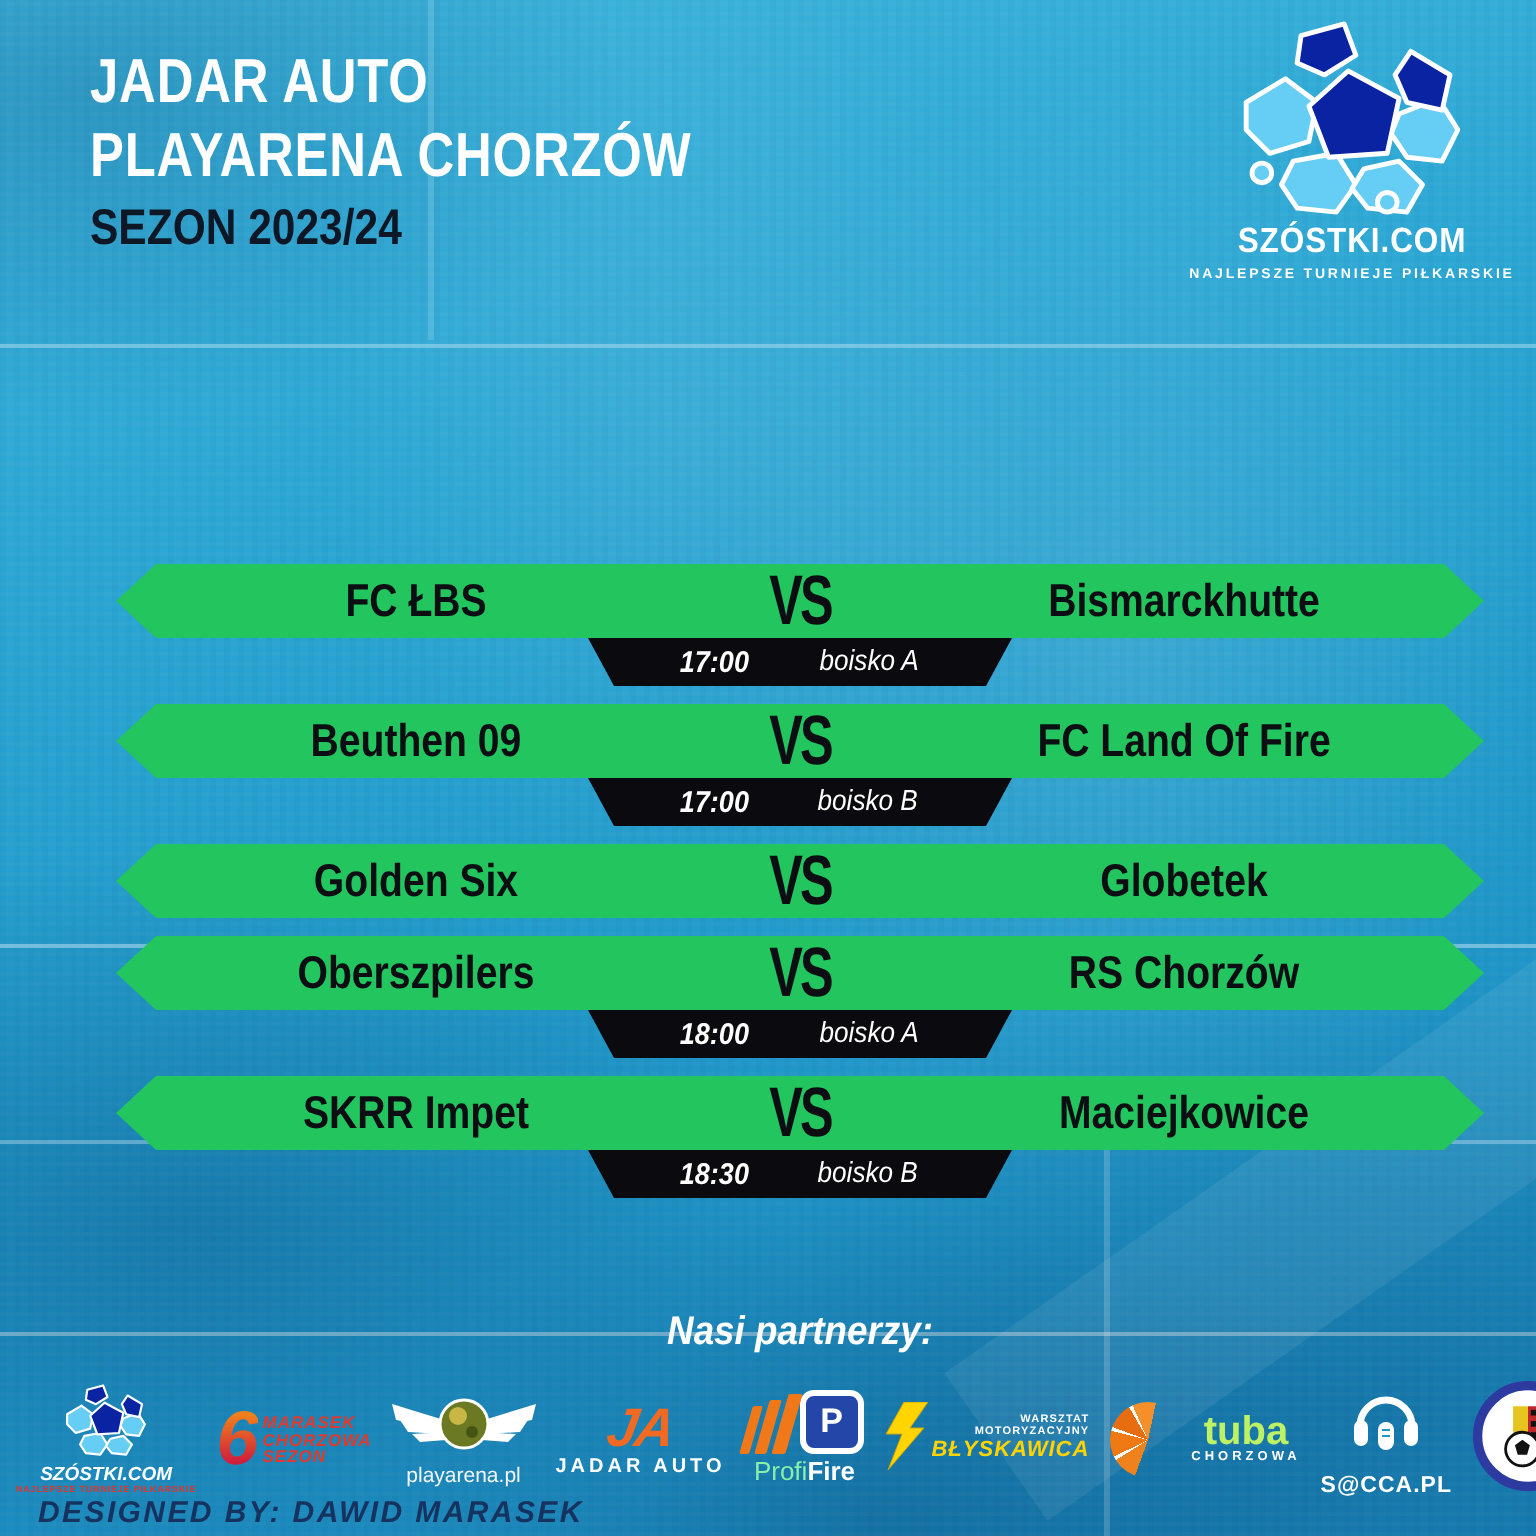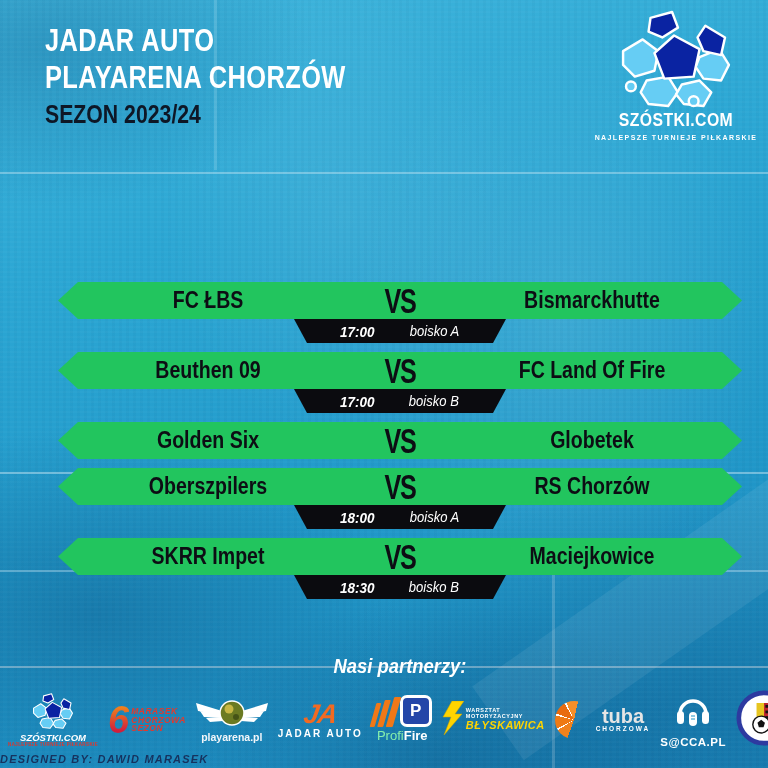--- a/index.html
+++ b/index.html
@@ -67,50 +67,50 @@
   .szostki-label{font-style:italic;}
   .szostki-sub{color:#e2352b;font-weight:700;font-size:4.5px;letter-spacing:.4px;white-space:nowrap;}
   .fed{flex-direction:row;gap:2px;}
   .fed-mark{font-size:38px;font-weight:800;line-height:36px;
     background:linear-gradient(180deg,#f0801c 15%,#d01f3c 80%);
     -webkit-background-clip:text;background-clip:text;color:transparent;
     font-style:italic;}
   .fed-lines{display:flex;flex-direction:column;align-items:flex-start;}
   .fed-line{color:#e03a2f;font-weight:800;font-style:italic;font-size:8.5px;
     letter-spacing:.5px;white-space:nowrap;}
-  .playarena-label{font-weight:700;font-size:10.5px;color:#f2f6fa;}
+  .playarena-label{font-weight:400;font-size:10.5px;color:#f2f6fa;}
   .jadar-mark{color:#f26a21;font-weight:800;font-style:italic;font-size:27px;line-height:26px;
     letter-spacing:-1px;transform:skewX(-10deg);}
   .jadar-label{font-size:10px;letter-spacing:2px;margin-top:2px;}
   .profi-top{display:flex;align-items:flex-end;gap:3px;height:30px;}
   .stripe{background:#f07818;width:5px;height:24px;transform:skewX(-16deg);border-radius:1px;}
   .stripe.s2{height:27px;width:6px;}
   .stripe.s3{height:30px;width:7px;}
   .p-tile{width:26px;height:26px;border:3px solid #fff;border-radius:7px;background:#2446a8;
     color:#fff;font-weight:800;font-size:17px;display:flex;align-items:center;justify-content:center;}
   .profi-label{margin-top:2px;font-size:13px;white-space:nowrap;}
   .profi-light{color:#86efac;font-weight:400;}
   .profi-bold{color:#fff;font-weight:800;}
   .blysk{flex-direction:row;gap:2px;align-items:center;}
-  .blysk-lines{display:flex;flex-direction:column;align-items:flex-start;}
+  .blysk-lines{display:flex;flex-direction:column;align-items:flex-end;}
   .blysk-top{color:#fff;font-weight:700;font-size:5.5px;letter-spacing:.6px;white-space:nowrap;}
   .blysk-name{color:#ffd400;font-weight:800;font-style:italic;font-size:11px;letter-spacing:.5px;}
   .sky-label{font-family:"Liberation Serif",serif;font-weight:700;font-size:9.5px;color:#fff;
     letter-spacing:1px;text-shadow:0 0 1px #b33, 0 1px 1px rgba(120,20,20,.8);margin-top:1px;white-space:nowrap;}
   .tuba{flex-direction:row;gap:3px;}
   .tuba-shell{width:38px;height:38px;border-radius:50%;
     background:conic-gradient(from 200deg,#f0821e 0 38deg,#ffffff 38deg 44deg,#ef7a14 44deg 84deg,
       #ffffff 84deg 90deg,#e86c10 90deg 130deg,#ffffff 130deg 136deg,#f58f2a 136deg 172deg,
       transparent 172deg 360deg);}
   .tuba-lines{display:flex;flex-direction:column;align-items:center;}
-  .tuba-name{color:#e5e5e5;font-weight:700;font-size:20px;line-height:19px;}
+  .tuba-name{color:#bef264;font-weight:700;font-size:20px;line-height:19px;}
   .tuba-sub{color:#fff;font-weight:700;font-size:6.5px;letter-spacing:2px;}
   .socca-label{font-size:11.5px;letter-spacing:.5px;margin-top:3px;}
-  .designer{position:absolute;left:0;bottom:3px;z-index:3;color:#16325e;font-weight:800;
-    font-style:italic;font-size:11px;letter-spacing:1.2px;white-space:nowrap;}
+  .designer{position:absolute;left:19px;bottom:3px;z-index:3;color:#16325e;font-weight:800;
+    font-style:italic;font-size:15px;letter-spacing:1.2px;white-space:nowrap;}
 </style>
 </head>
 <body>
 
 <div class="poster">
 
   <div class="bg-base"></div>
   <div class="bg-blotches"></div>
   <div class="bg-texture"></div>
   <div class="hline" style="top:172px;background:rgba(205,233,246,.42);"></div>

